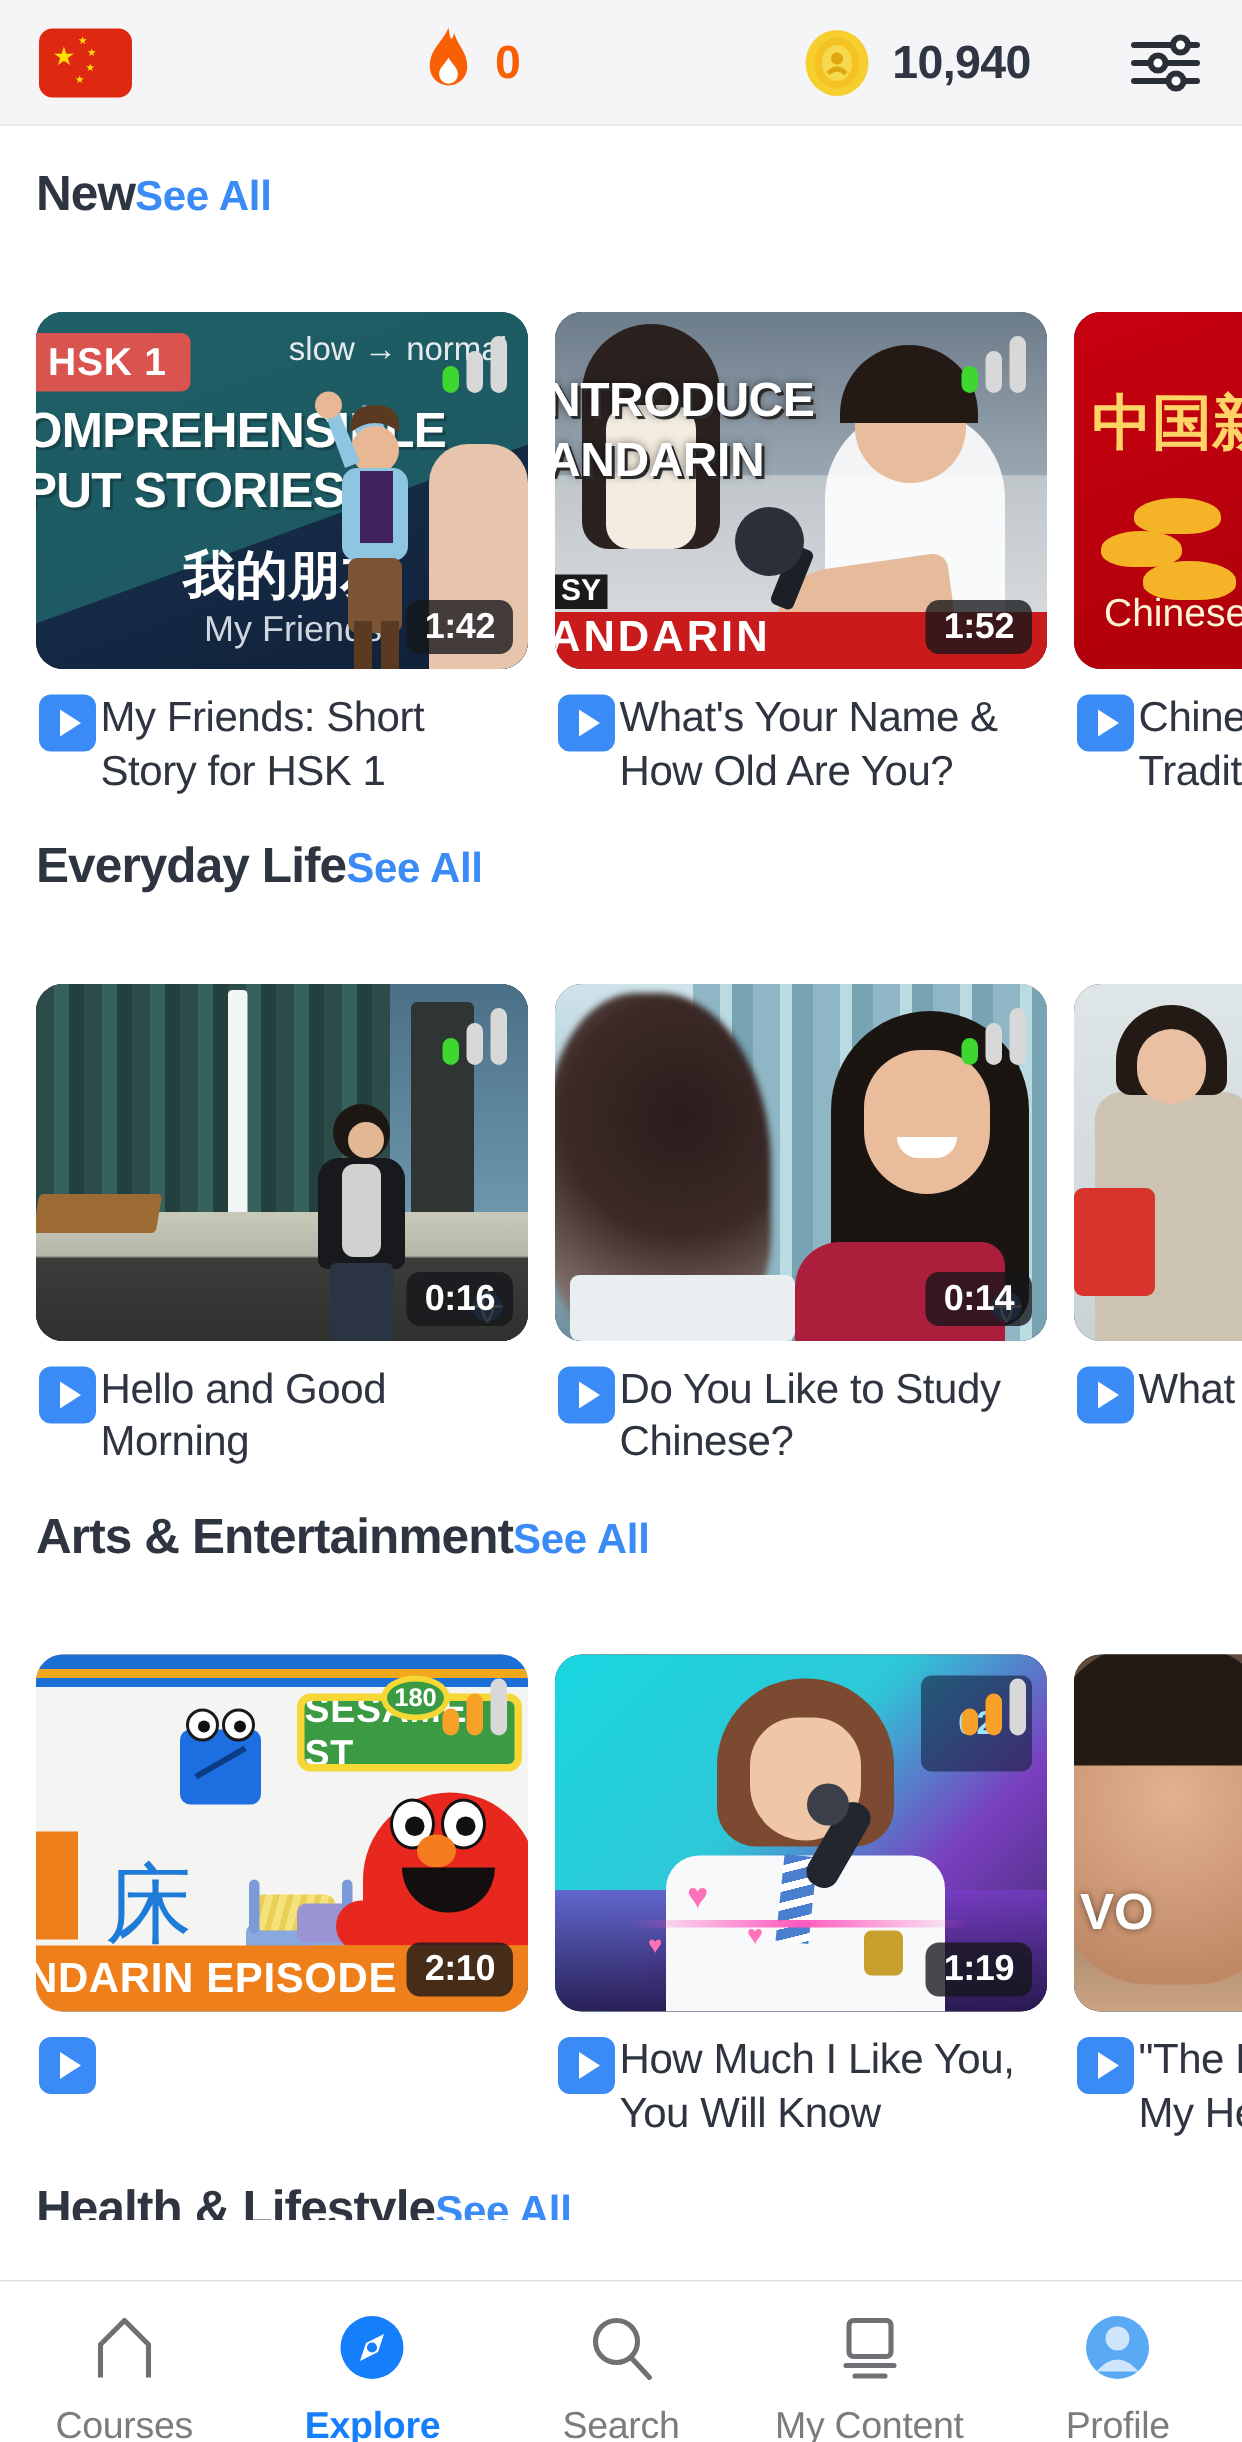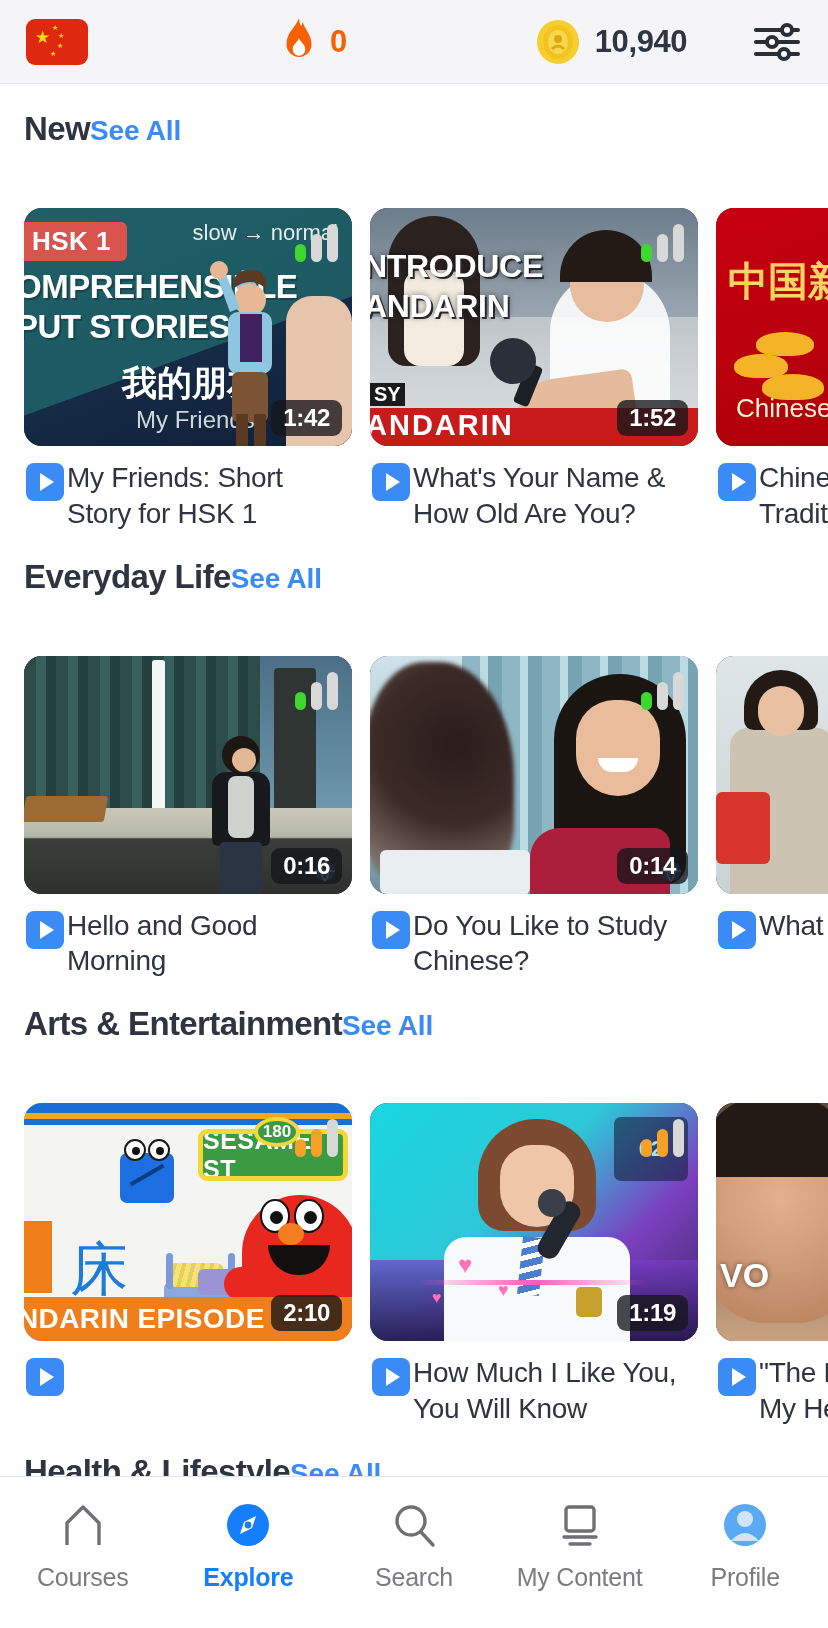--- a/index.html
+++ b/index.html
@@ -372,23 +372,23 @@
   .hc-c .blinds { position:absolute; left: 0; top: 0; right: 0; height: 124px;
     background: repeating-linear-gradient(180deg,#bcd4cb 0 7px,#9bbdb2 7px 12px); }
   .hc-c .cloth { position:absolute; right: 64px; top: 18px; width: 110px; height: 106px;
     background: #f2f4f2; border-radius: 14px 40px 8px 8px; }
   .hc-c .head3 { position:absolute; left: 72px; top: 62px; width: 84px; height: 64px;
     background: #6d5444; border-radius: 42px 42px 0 0; }
   .hc-d { background: #f1f1ef; }
 
   
   .tabbar {
-    position: absolute; left: 0; right: 0; bottom: 0; height: 152px;
+    position: absolute; left: 0; right: 0; bottom: 0; height: 108px;
     background: #fff; border-top: 1px solid #e4e4e8;
-    display: flex; align-items: flex-start; padding-top: 22px;
+    display: flex; align-items: center; padding-top: 22px;
   }
   .tab { flex: 1; display: flex; flex-direction: column;
     align-items: center; gap: 12px; }
   .tab-ico { width: 52px; height: 52px; display:flex; align-items:center;
     justify-content:center; }
   .tab-lbl { font-size: 25px; color: #7b7b80; letter-spacing: -.2px; }
   .tab.active .tab-lbl { color: #157efb; font-weight: 700; }
 </style>
 </head>
 <body>

